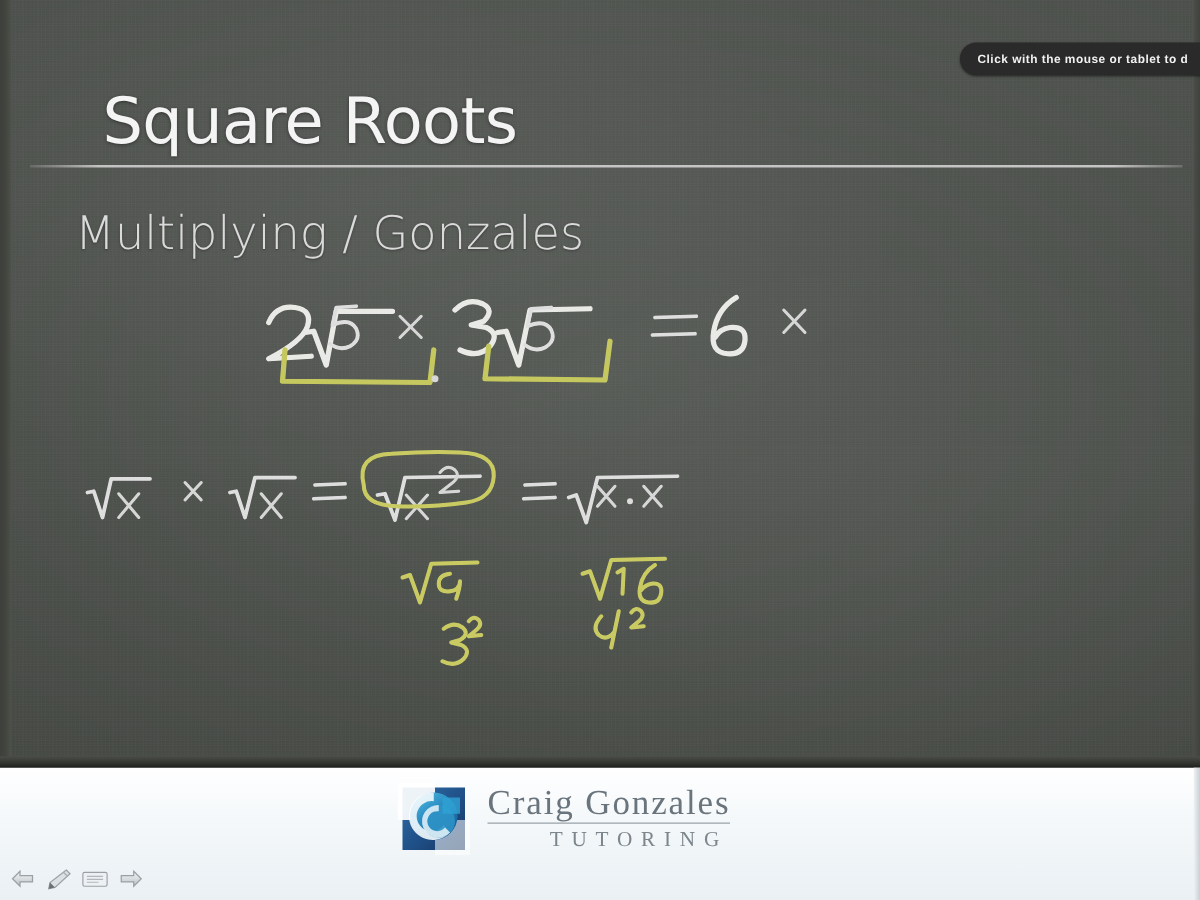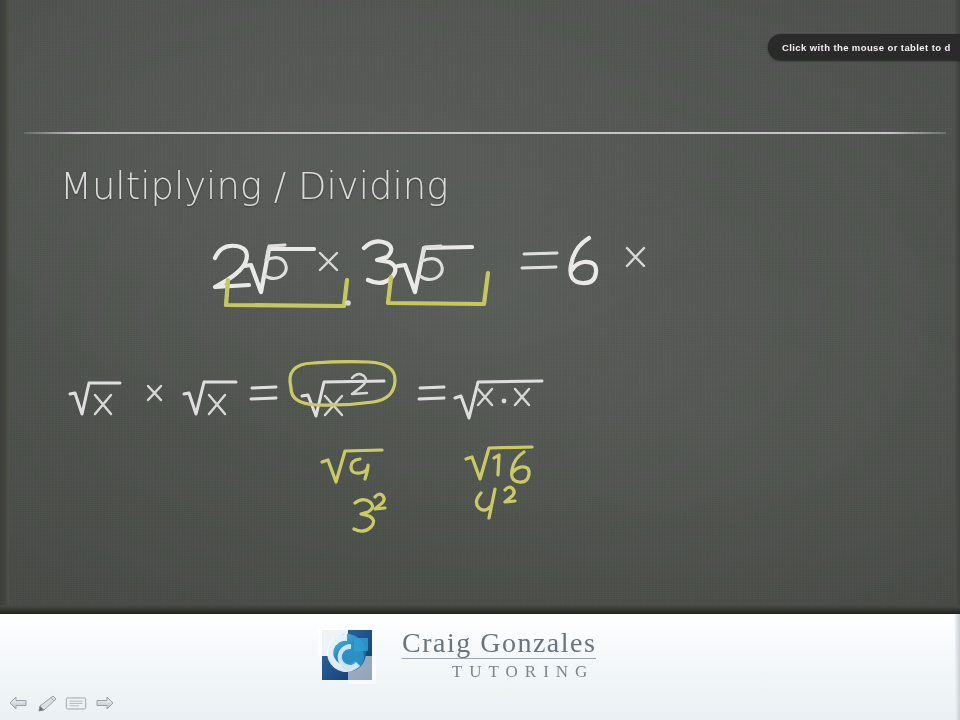--- a/index.html
+++ b/index.html
@@ -103,21 +103,21 @@
     border-top:1px solid #8e8e8e;
   }
   #footer-right-edge{
     position:absolute; right:0; top:613px; width:5px; height:107px;
     background:linear-gradient(270deg,#c9cfd3,#eef2f5);
   }
 
   
   #logo {
     position:absolute; left:318px; top:626px;
-    display:flex; align-items:center; gap:26px;
+    display:flex; align-items:center; gap:14px;
   }
   #logo-mark { width:58px; height:58px; position:relative; }
   #logo-text { display:flex; flex-direction:column; align-items:flex-end; }
   #logo-name {
     font-family:"Liberation Serif", serif;
     font-size:28px;
     color:#6a747c;
     letter-spacing:1.5px;
     line-height:1.05;
     border-bottom:1px solid #9aa3a9;
@@ -152,22 +152,23 @@
 
   <div id="board"></div>
   <div id="board-left-edge"></div>
   <div id="board-right-edge"></div>
   <div id="board-bottom-edge"></div>
 
   <div id="tooltip">
     <span class="tip-text">Click with the mouse or tablet to d</span>
   </div>
 
+  <div id="title">Square Roots</div>
   <div id="title-rule"></div>
-  <div id="subtitle">Multiplying / Dividing</div>
+  <div id="subtitle">Multiplying / Gonzales</div>
 
   <svg id="ink" viewBox="0 0 960 613">
     <defs>
       <style>
         .chalk { fill:none; stroke:#e9e9e6; stroke-linecap:round; stroke-linejoin:round;
                  stroke-width:4.2; filter:url(#soft); }
         .chalk-thin { fill:none; stroke:#dedede; stroke-linecap:round; stroke-linejoin:round;
                  stroke-width:3; filter:url(#soft); }
         .chalk-tiny { fill:none; stroke:#d6d6d6; stroke-linecap:round; stroke-linejoin:round;
                  stroke-width:2.4; filter:url(#soft); }

